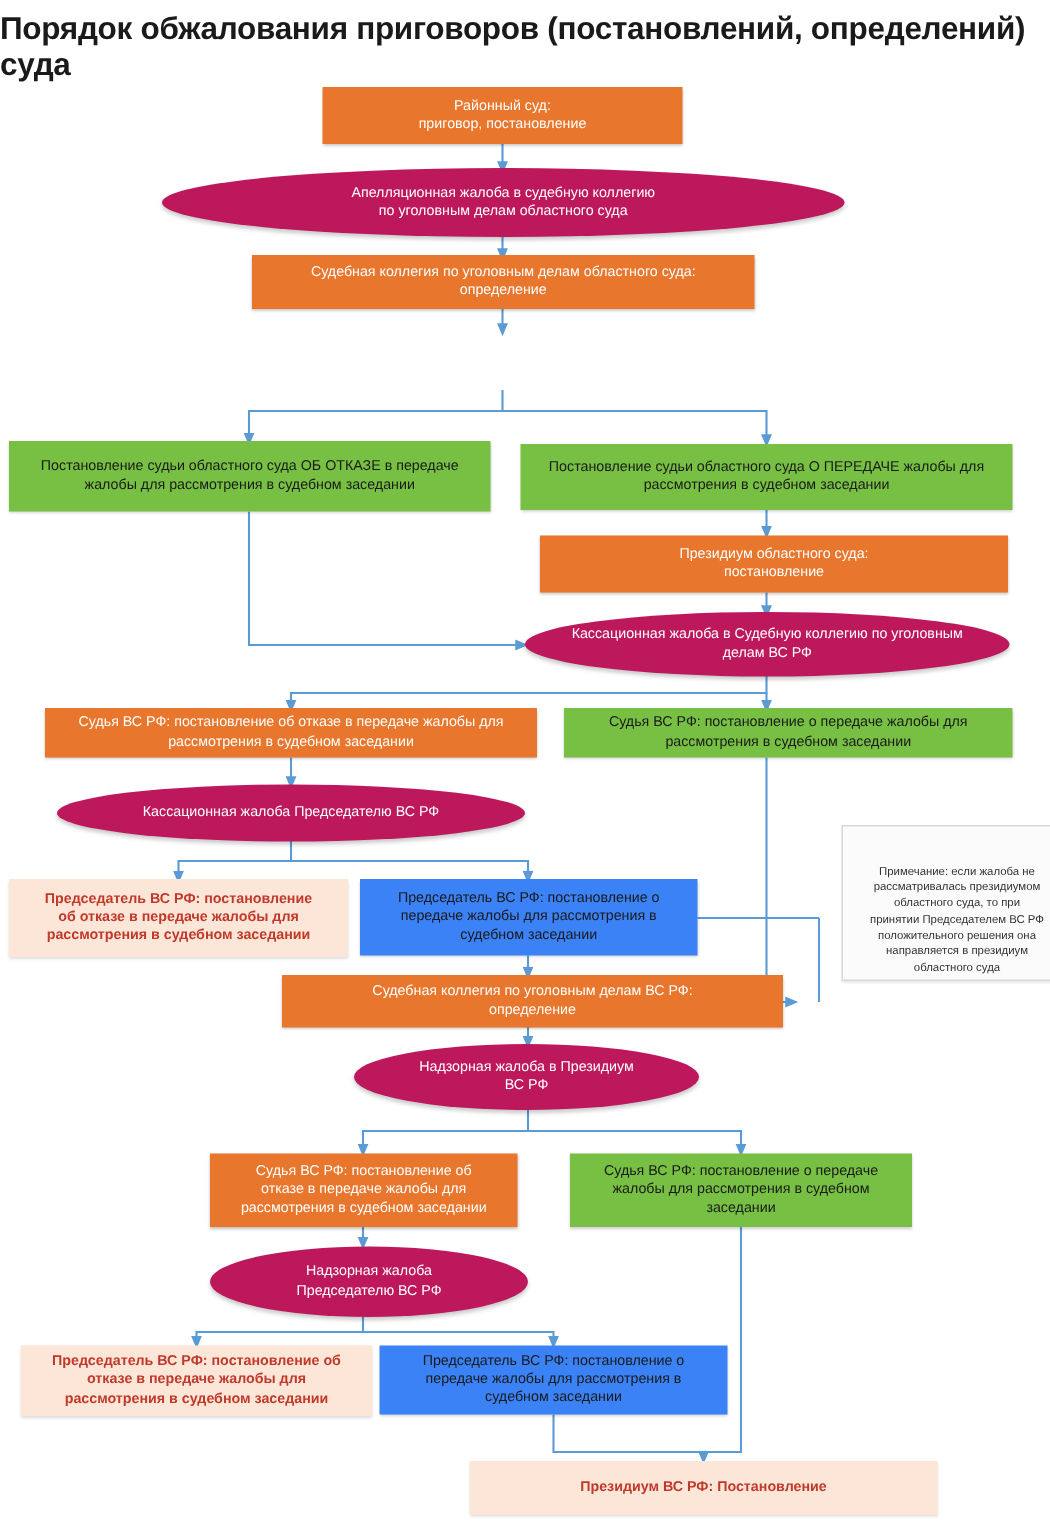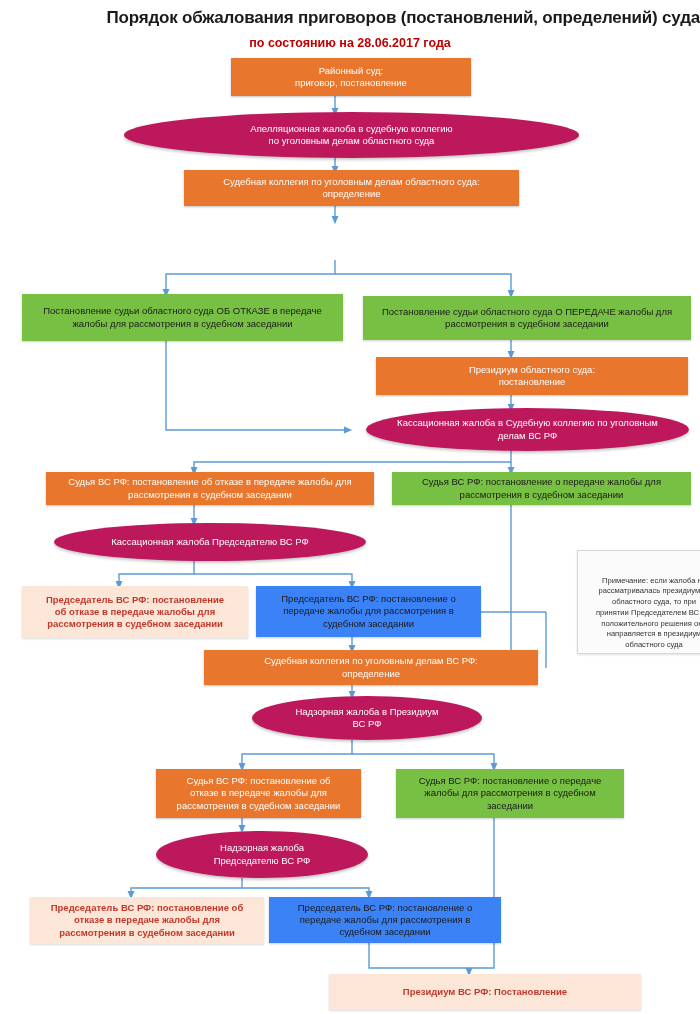--- a/index.html
+++ b/index.html
@@ -15,22 +15,22 @@
     width: 700px;
     height: 1014px;
     background: #ffffff;
     overflow: hidden;
   }
   .title {
     position: absolute;
     left: 0;
     top: 8px;
     width: 700px;
-    text-align: right;
-    font-size: 17px;
+    text-align: left;
+    font-size: 21px;
     font-weight: bold;
     color: #1a1a1a;
     letter-spacing: -0.2px;
   }
   .subtitle {
     position: absolute;
     left: 0;
     top: 36px;
     width: 700px;
     text-align: center;
@@ -40,21 +40,20 @@
   }
   .node {
     position: absolute;
     display: flex;
     align-items: center;
     justify-content: center;
     text-align: center;
     box-sizing: border-box;
     line-height: 1.28;
     padding: 2px 18px;
-    margin-left: 16px;
   }
   .orange {
     background: #e8762c;
     color: #ffffff;
     font-size: 9.5px;
     box-shadow: 0 1px 2px rgba(0,0,0,0.25);
   }
   .blue-ellipse {
     background: #be185d;
     color: #ffffff;
@@ -103,21 +102,20 @@
     stroke-width: 1.4;
     fill: none;
   }
 </style>
 </head>
 <body>
 
 <div id="canvas">
 
   <div class="title">Порядок обжалования приговоров (постановлений, определений) суда</div>
-  <div class="subtitle">по состоянию на 28.06.2017 года</div>
 
   <svg class="links" viewBox="0 0 700 1014">
     <defs>
       <marker id="arw" markerWidth="7" markerHeight="7" refX="3.2" refY="3.2" orient="auto">
         <path d="M0,0.6 L6.2,3.2 L0,5.8 z" fill="#5b9bd5"></path>
       </marker>
     </defs>
 
     <path class="lnk" d="M335,96 L335,112" marker-end="url(#arw)"></path>
 

